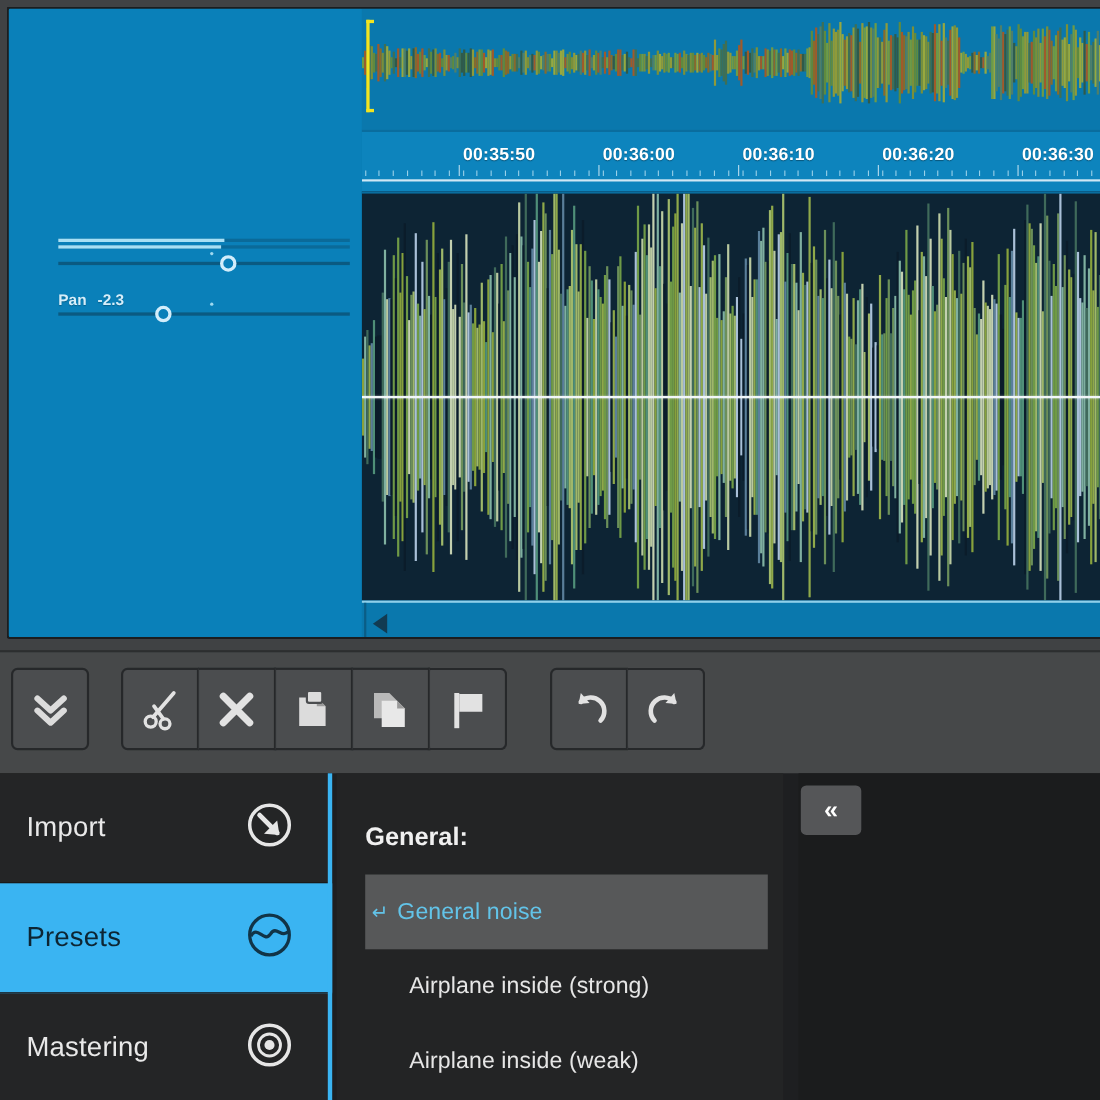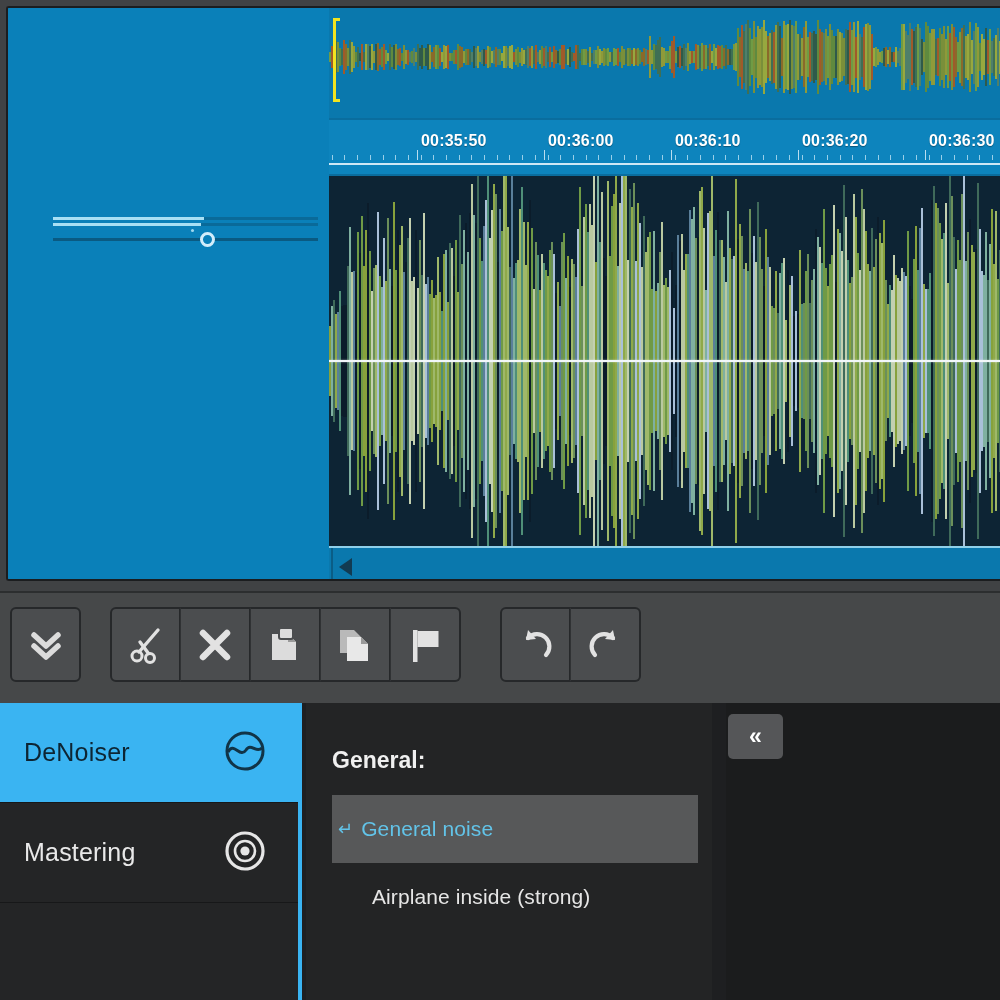--- a/index.html
+++ b/index.html
@@ -194,20 +194,29 @@
           </div>
       </div>
 
       <div class="slider-row vol">
         <div class="sl-track">
           <div class="sl-dot-mid" style="left:52%"></div>
           <div class="sl-knob" id="vol-knob" style="left: 58%;"></div>
         </div>
       </div>
 
+      <div class="slider-row pan">
+        <div class="sl-label">
+          <span>Pan</span><span class="val">-2.3</span>
+        </div>
+        <div class="sl-track">
+          <div class="sl-dot-mid" style="left:52%"></div>
+          <div class="sl-knob" id="pan-knob" style="left: 36%;"></div>
+        </div>
+      </div>
     </div>
 
     <div class="overview">
       <div class="overview-inner" id="ov-canvas">
           <div class="ov-bar" style="left: 0px; height: 9.36369px; bottom: 34.3182px; background: rgb(111, 155, 69);"></div>
           <div class="ov-bar" style="left: 2px; height: 22.7302px; bottom: 27.6349px; background: rgb(160, 90, 42);"></div>
           <div class="ov-bar" style="left: 4px; height: 46.2729px; bottom: 15.8636px; background: rgb(47, 90, 74);"></div>
           <div class="ov-bar" style="left: 6px; height: 31.5604px; bottom: 23.2198px; background: rgb(63, 111, 85);"></div>
           <div class="ov-bar" style="left: 8px; height: 29.62px; bottom: 24.19px; background: rgb(122, 143, 58);"></div>
           <div class="ov-bar" style="left: 10px; height: 18.7346px; bottom: 29.6327px; background: rgb(95, 138, 63);"></div>
@@ -1023,22 +1032,32 @@
           <path d="M10 30 A12 12 0 1 1 28 13" fill="none" stroke="#e2e2e2" stroke-width="4.2" stroke-linecap="round"></path>
           <path d="M28 5 L30 15 L20 14 Z" fill="#e2e2e2"></path>
         </svg>
       </div>
     </div>
   </div>
 
   <div class="bottom">
 
     <div class="sidebar">
+      <div class="side-item">
+        <span class="lbl">Import</span>
+        <span>
+          <svg width="46" height="46" viewBox="0 0 46 46">
+            <circle cx="23" cy="23" r="18" fill="none" stroke="#e6e6e6" stroke-width="3.2"></circle>
+            <path d="M14 14 L30 30" stroke="#e6e6e6" stroke-width="4.4" stroke-linecap="round"></path>
+            <path d="M32 32 L18 31 L30 19 Z" fill="#e6e6e6"></path>
+          </svg>
+        </span>
+      </div>
       <div class="side-item active">
-        <span class="lbl">DeNoiser</span>
+        <span class="lbl">Presets</span>
         <span>
           <svg width="46" height="46" viewBox="0 0 46 46">
             <circle cx="23" cy="23" r="18" fill="none" stroke="#113447" stroke-width="3"></circle>
             <path d="M6 24 C12 13, 18 31, 24 22 C29 14, 34 26, 40 20" fill="none" stroke="#113447" stroke-width="3"></path>
           </svg>
         </span>
       </div>
       <div class="side-item">
         <span class="lbl">Mastering</span>
         <span>
@@ -1055,20 +1074,23 @@
     <div class="presets">
       <div class="presets-title">General:</div>
       <div class="preset-list">
         <div class="preset-item sel">
           <span class="ret">↵</span>
           <span>General noise</span>
         </div>
         <div class="preset-item">
           <span>Airplane inside (strong)</span>
         </div>
+        <div class="preset-item">
+          <span>Airplane inside (weak)</span>
+        </div>
       </div>
     </div>
 
     <div class="fxpanel">
       <div class="collapse-btn">«</div>
     </div>
   </div>
 </div>
 
 </body></html>

